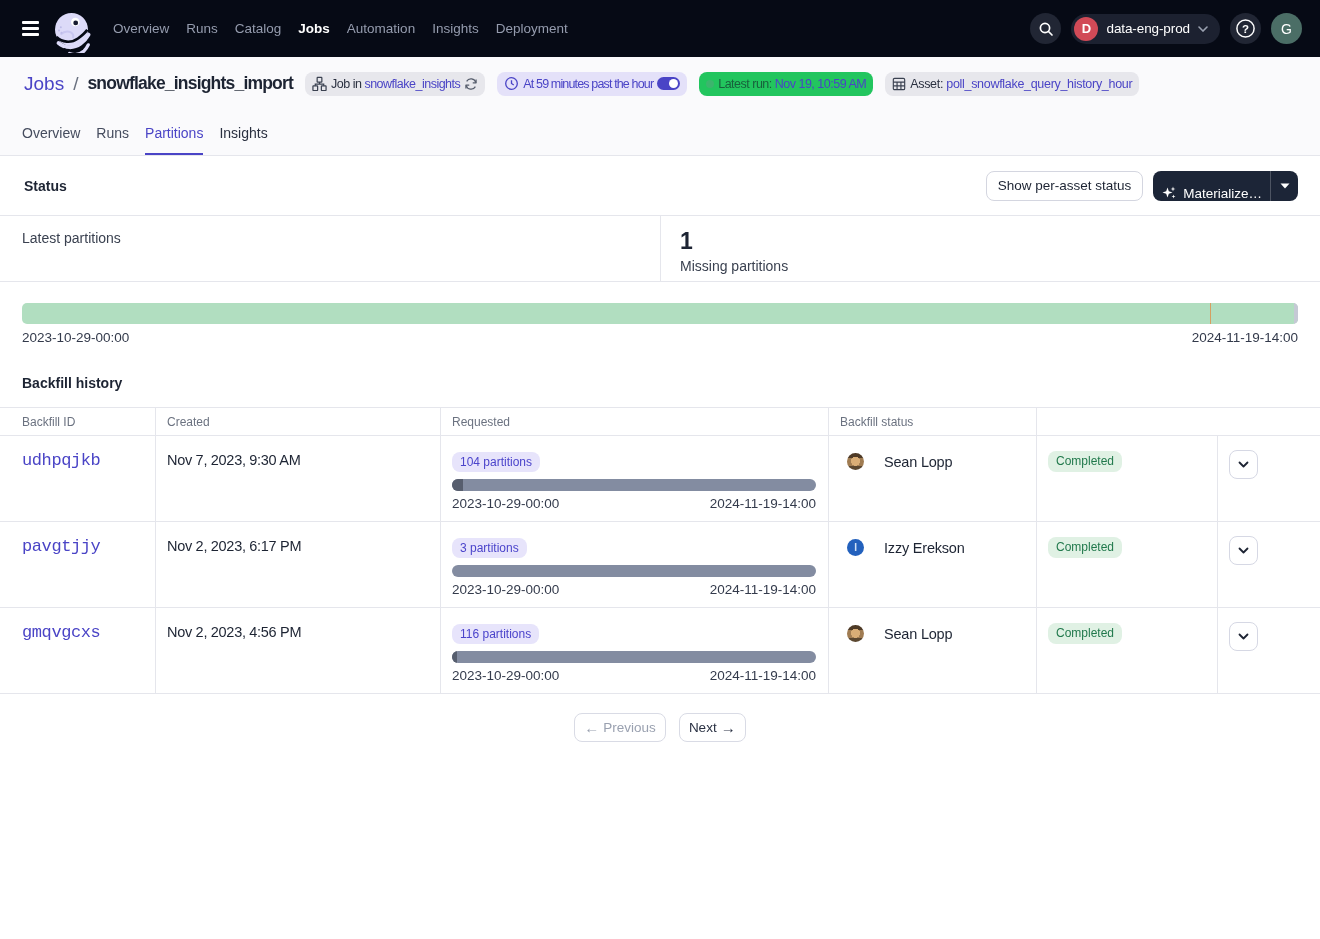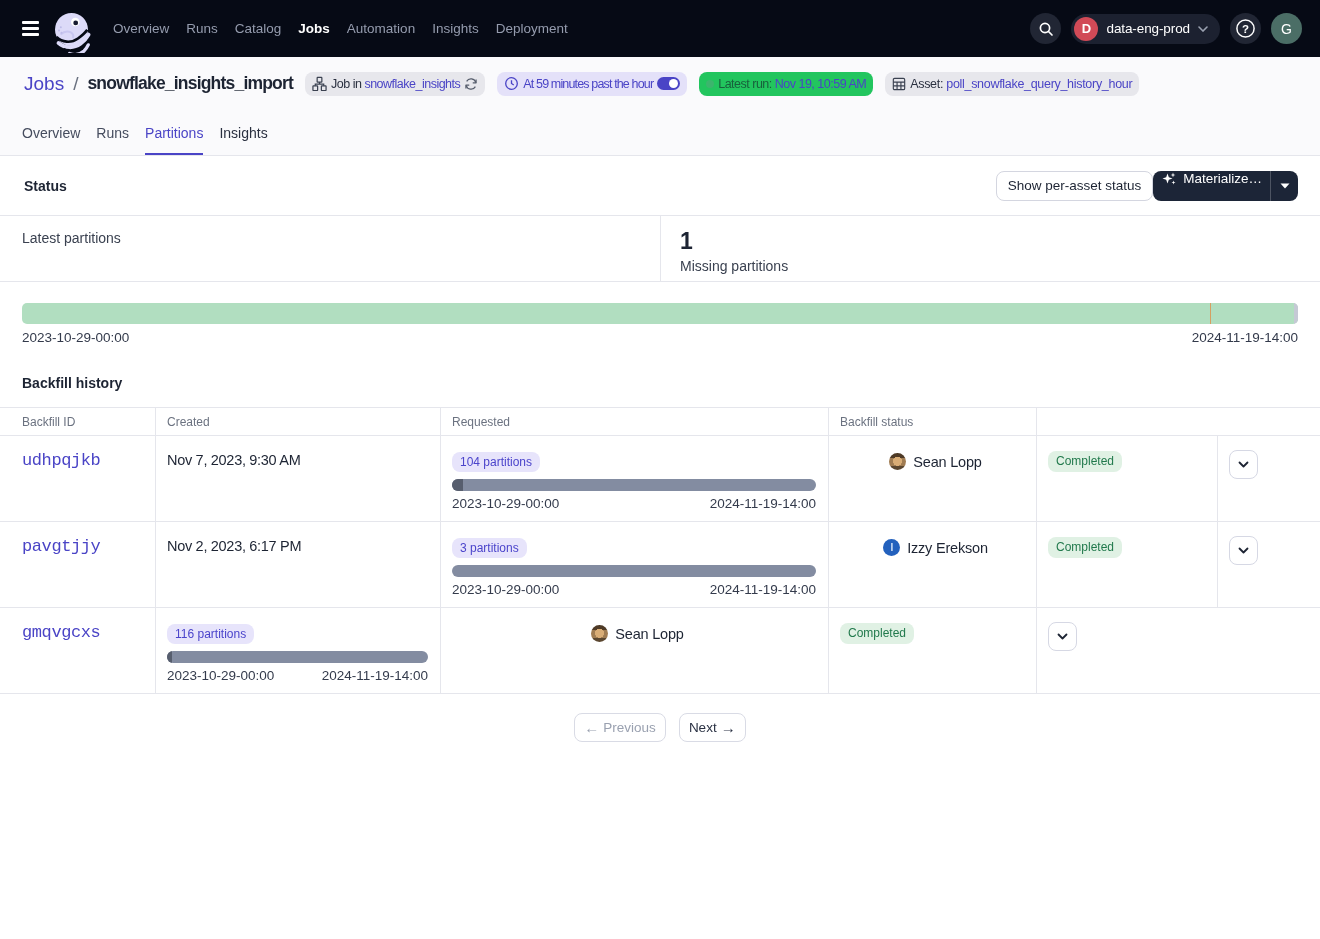--- a/index.html
+++ b/index.html
@@ -38,24 +38,24 @@
 .dot { width:8px; height:8px; border-radius:50%; background:#3cb56d; }
 .toggle { width:23px; height:13px; border-radius:7px; background:#4a44c6; position:relative; margin-left:0; }
 .toggle::after { content:""; position:absolute; right:2px; top:2px; width:9px; height:9px; border-radius:50%; background:#fff; }
 
 .tabsrow { height:46px; background:#fafafc; border-bottom:1px solid var(--border); padding:0 22px; display:flex; gap:16px; }
 .tab { font-size:14px; font-weight:500; color:#454c5e; display:flex; align-items:center; height:45px; border-bottom:2px solid transparent; padding-top:2px;}
 .tab.active { color:var(--blurple); border-bottom-color:var(--blurple); }
 
 .statushead { height:60px; border-bottom:1px solid var(--border); display:flex; align-items:center; padding:0 22px 0 24px; }
 .statushead h2 { font-size:14px; font-weight:700; color:var(--dark); }
-.btns { margin-left:auto; display:flex; }
+.btns { margin-left:auto; display:flex; gap:10px; }
 .btn { height:30px; border-radius:8px; border:1px solid #d4d6e0; background:#fff; display:flex; align-items:center; padding:0 11px; font-size:13.5px; color:var(--dark); }
 .splitbtn { height:30px; border-radius:8px; background:#1c2537; display:flex; align-items:stretch; color:#fff; }
-.splitbtn .main { display:flex; align-items:flex-start; gap:6px; padding:0 8px; font-size:13.5px; }
+.splitbtn .main { display:flex; align-items:flex-end; gap:6px; padding:0 8px; font-size:13.5px; }
 .splitbtn .sep { width:1px; background:rgba(255,255,255,0.22); margin:0; }
 .splitbtn .caret { width:27px; display:flex; align-items:center; justify-content:center; }
 
 .stats { height:66px; border-bottom:1px solid var(--border); display:flex; }
 .stats .cell { padding:11px 0 0 22px; }
 .stats .cell.c1 { width:661px; border-right:1px solid var(--border); }
 .stats .cell.c2 { padding-left:19px; }
 .stats .num { font-size:23px; font-weight:700; letter-spacing:-0.5px; color:var(--dark); line-height:28px; }
 .stats .lbl { font-size:14px; color:#3a4150; margin-top:3px; }
 
@@ -73,21 +73,21 @@
 .thead > div { height:27px; display:flex; align-items:center; font-size:12px; color:#6b7280; padding-left:11px; }
 .thead > div:first-child { padding-left:22px; }
 .trow.body > div { height:85px; padding:15px 12px 0 11px; }
 .trow.body > div:first-child { padding-left:22px; }
 .bfid { display:block; line-height:15px; font-family:Liberation Mono, monospace; font-size:17px; letter-spacing:-0.4px; color:var(--blurple); margin-top:2px; }
 .created { display:block; line-height:16px; font-size:14.5px; letter-spacing:-0.3px; color:var(--dark); margin-top:1px; }
 .ppill { display:table; height:20px; line-height:20px; padding:0 8px; background:#e7e4fb; border-radius:8px; color:#4b44cb; font-size:12px; margin-top:1px; }
 .rbar { height:12px; border-radius:6px; background:#838ca1; margin-top:7px; position:relative; overflow:hidden; }
 .rbar .seg { position:absolute; left:0; top:0; bottom:0; background:#575e6e; }
 .rdates { display:flex; justify-content:space-between; margin-top:5px; font-size:13.5px; color:#343b4c; }
-.lby { display:flex; align-items:center; gap:7px; font-size:14.5px; letter-spacing:-0.2px; color:var(--dark); padding-left:7px; margin-top:2px;justify-content:center; }
+.lby { display:flex; align-items:center; gap:20px; font-size:14.5px; letter-spacing:-0.2px; color:var(--dark); padding-left:7px; margin-top:2px; }
 .av { width:17px; height:17px; border-radius:50%; flex:none; display:block; }
 .av.sean { background:radial-gradient(circle at 50% 48%, #d9ad76 0 37%, rgba(0,0,0,0) 38%), linear-gradient(180deg, #4e3a26 0 30%, #a07c52 31% 74%, #5b4730 75% 100%); }
 .av.izzy { background:#2361bd; color:#cfe0f5; font-size:10px; font-weight:700; display:flex; align-items:center; justify-content:center; }
 .spill { display:table; height:21px; line-height:21px; margin-top:0; padding:0 8px; background:#e0f1e4; border-radius:8px; color:#21794c; font-size:12px; }
 .chevbtn { width:29px; height:29px; border-radius:8px; border:1px solid #d6d8e4; background:#fff; display:flex; align-items:center; justify-content:center; margin-top:-1px; }
 
 .pager { display:flex; justify-content:center; gap:13px; padding-top:19px; }
 .pbtn { height:29px; border-radius:8px; border:1px solid #d9dbe5; background:#fff; display:flex; align-items:center; gap:4px; padding:0 9px; font-size:13.5px; }
 .pbtn.prev { color:#9aa1b0; }
 .pbtn.next { color:#2a3143; }
@@ -308,20 +308,23 @@
             <path d="M1.5 1.5 L5.5 5.5 L9.5 1.5" stroke="#1d2433" stroke-width="1.8" fill="none" stroke-linecap="round" stroke-linejoin="round"></path>
           </svg>
         </div>
       </div>
   </div>
   <div class="trow body">
     <div>
         <span class="bfid">gmqvgcxs</span>
       </div>
     <div>
+        <span class="created">Nov 2, 2023, 4:56 PM</span>
+      </div>
+    <div>
       <span class="ppill">116 partitions</span>
       <div class="rbar">
           <div class="seg" style="width:5px;"></div>
         </div>
       <div class="rdates">
           <span>2023-10-29-00:00</span>
           <span>2024-11-19-14:00</span>
         </div>
     </div>
     <div>

